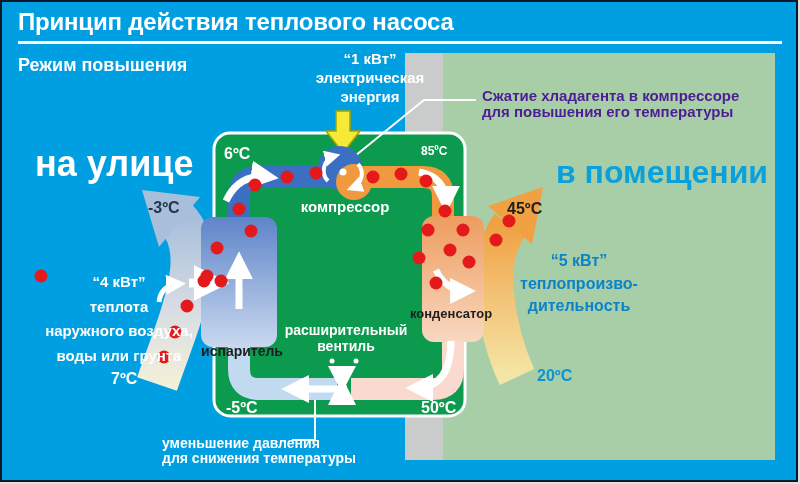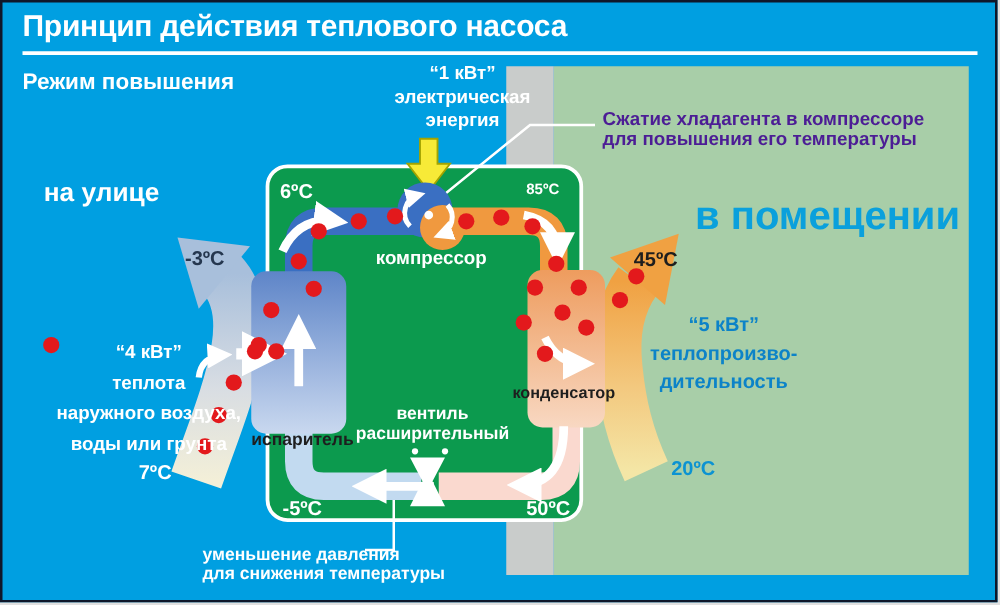--- a/index.html
+++ b/index.html
@@ -142,21 +142,21 @@
     <div>“1 кВт”</div>
     <div>электрическая</div>
     <div>энергия</div>
   </div>
 
   <div class="t blue-callout" style="left:480px;top:86px;font-size:15px;line-height:16px;">
     <div>Сжатие хладагента в компрессоре</div>
     <div>для повышения его температуры</div>
   </div>
 
-  <div class="t white" style="left:33px;top:141px;font-size:21px;">на улице</div>
+  <div class="t white" style="left:33px;top:141px;font-size:36px;">на улице</div>
   <div class="t c room-blue" style="left:660px;top:152px;font-size:32px;">в помещении</div>
 
   <div class="t navy" style="left:146px;top:197px;font-size:16px;">-3ºC</div>
   <div class="t c white" style="left:117px;top:268px;font-size:15px;line-height:24.5px;">
     <div>“4 кВт”</div>
     <div>теплота</div>
     <div>наружного воздуха,</div>
     <div>воды или грунта</div>
   </div>
   <div class="t white" style="left:109px;top:368px;font-size:16px;">7ºC</div>
@@ -171,22 +171,22 @@
 
   <div class="t white" style="left:222px;top:143px;font-size:16px;">6ºC</div>
   <div class="t white" style="left:419px;top:143px;font-size:12px;">85ºC</div>
   <div class="t white" style="left:224px;top:397px;font-size:16px;text-align:right;">-5ºC</div>
   <div class="t white" style="left:419px;top:397px;font-size:16px;">50ºC</div>
 
   <div class="t c white" style="left:343px;top:196px;font-size:15px;">компрессор</div>
   <div class="t c dark" style="left:240px;top:308px;font-size:14px;margin-top:33px;">испаритель</div>
   <div class="t c dark" style="left:449px;top:305px;font-size:13px;">конденсатор</div>
   <div class="t c white" style="left:344px;top:320px;font-size:14px;line-height:16px;">
+    <div>расширительный</div>
     <div>вентиль</div>
-    <div>расширительный</div>
   </div>
 
   <div class="t white" style="left:160px;top:434px;font-size:14px;line-height:14.5px;">
     <div>уменьшение давления</div>
     <div>для снижения температуры</div>
   </div>
 
 </div>
 
 </body></html>

